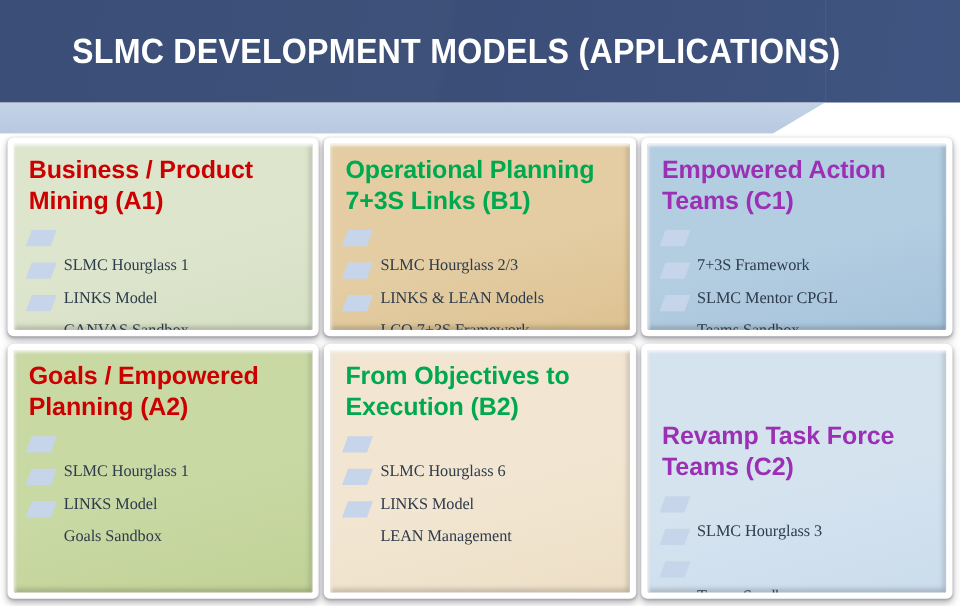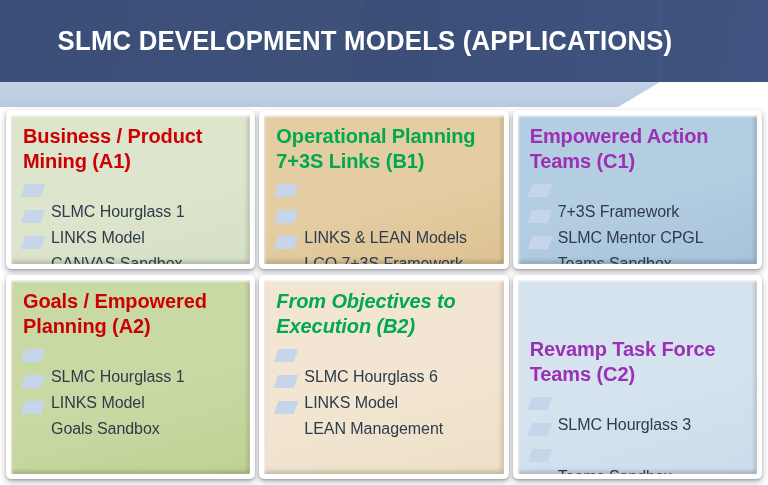--- a/index.html
+++ b/index.html
@@ -133,22 +133,22 @@
   .bullet-mark {
     width: 20px;
     height: 13px;
     flex: 0 0 20px;
     margin-right: 8px;
     margin-left: 4px;
     background: #c6d5ea;
     transform: skewX(-20deg);
   }
   .bullet-text {
-    font-family: Liberation Sans, sans-serif;
-    font-size: 16px;
+    font-family: Liberation Serif, serif;
+    font-size: 13px;
     color: #2d3b4a;
     white-space: nowrap;
     letter-spacing: -0.05px;
     margin-top: 44px;
   }
 </style>
 </head>
 <body>
 
 <div id="header-band">
@@ -178,20 +178,21 @@
         </ul>
       </div>
     </div>
     <div class="card">
       <div class="card-inner" style="background: linear-gradient(165deg, rgb(228, 205, 163) 0%, rgb(228, 205, 163) 55%, rgb(221, 194, 146) 100%);">
         <div class="card-title" style="color: rgb(0, 169, 79);">Operational Planning
 7+3S Links  (B1)</div>
         <ul class="bullets">
           <li class="bullet-row">
             <span class="bullet-mark" style="background: rgb(198, 213, 234);"></span>
+            <span class="bullet-text" style="color: rgb(45, 59, 74);">SLMC Hourglass 2/3</span>
           </li>
           <li class="bullet-row">
             <span class="bullet-mark" style="background: rgb(198, 213, 234);"></span>
             <span class="bullet-text" style="color: rgb(45, 59, 74);">LINKS &amp; LEAN Models</span>
           </li>
           <li class="bullet-row">
             <span class="bullet-mark" style="background: rgb(198, 213, 234);"></span>
             <span class="bullet-text" style="color: rgb(45, 59, 74);">LCO 7+3S Framework</span>
           </li>
         </ul>
@@ -232,21 +233,21 @@
           </li>
           <li class="bullet-row">
             <span class="bullet-mark" style="background: rgb(198, 213, 234);"></span>
             <span class="bullet-text" style="color: rgb(45, 59, 74);">Goals Sandbox</span>
           </li>
         </ul>
       </div>
     </div>
     <div class="card">
       <div class="card-inner" style="background: linear-gradient(165deg, rgb(242, 230, 210) 0%, rgb(242, 230, 210) 55%, rgb(237, 223, 198) 100%);">
-        <div class="card-title" style="color: rgb(0, 169, 79); font-style: italic;">From Objectives to
+        <div class="card-title" style="color: rgb(0, 169, 79);">From Objectives to
 Execution  (B2)</div>
         <ul class="bullets">
           <li class="bullet-row">
             <span class="bullet-mark" style="background: rgb(198, 213, 234);"></span>
             <span class="bullet-text" style="color: rgb(45, 59, 74);">SLMC Hourglass 6</span>
           </li>
           <li class="bullet-row">
             <span class="bullet-mark" style="background: rgb(198, 213, 234);"></span>
             <span class="bullet-text" style="color: rgb(45, 59, 74);">LINKS Model</span>
           </li>

